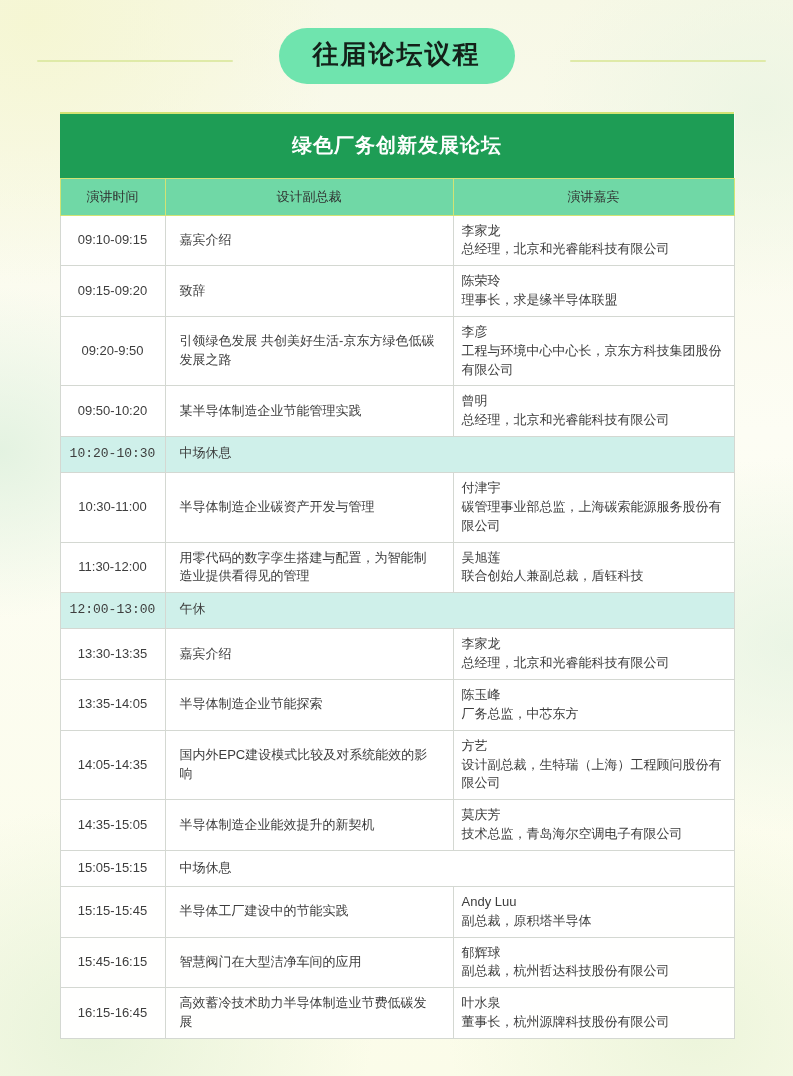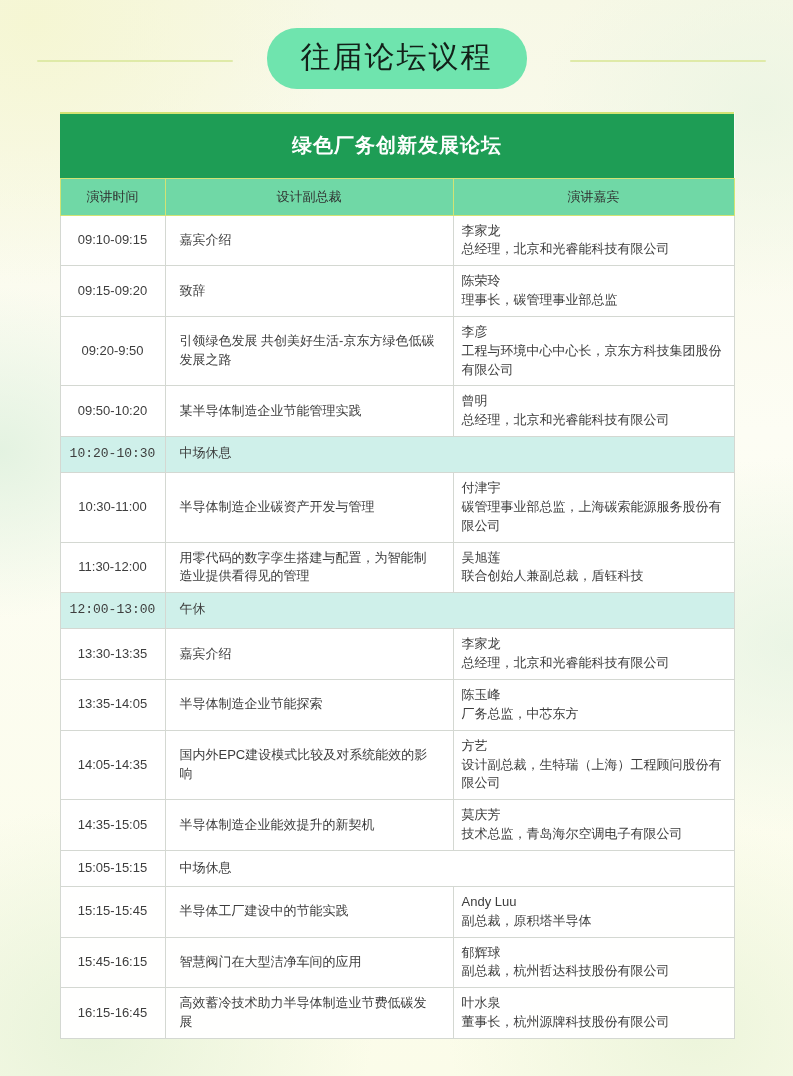--- a/index.html
+++ b/index.html
@@ -31,21 +31,21 @@
   .masthead{position:relative;height:96px;}
   .decor-line{position:absolute;top:60px;height:2px;background:var(--decor-line);border-radius:1px;}
   .decor-line.left{left:37px;width:196px;}
   .decor-line.right{right:27px;width:196px;}
   .badge{
     position:absolute;top:28px;left:50%;transform:translateX(-50%);
     background:var(--badge-mint);border-radius:30px;
     padding:12px 34px 14px;min-width:150px;text-align:center;
   }
   .badge .badge-title{
-    font-size:30px;font-weight:400;color:var(--badge-text);
+    font-size:26px;font-weight:700;color:var(--badge-text);
     letter-spacing:2px;line-height:1.15;white-space:nowrap;
   }
   .agenda-wrap{width:674px;margin:16px auto 0;}
   table.agenda{
     width:674px;border-collapse:collapse;table-layout:fixed;
     background:rgba(255,255,255,.55);
   }
   col.c-time{width:105px;}
   col.c-topic{width:288px;}
   col.c-guest{width:281px;}
@@ -110,21 +110,21 @@
           <td class="cell-guest">
             <span class="guest-name">李家龙</span>
             <span class="guest-title">总经理，北京和光睿能科技有限公司</span>
           </td>
         </tr>
         <tr class="agenda-row">
           <td class="cell-time">09:15-09:20</td>
           <td class="cell-topic">致辞</td>
           <td class="cell-guest">
             <span class="guest-name">陈荣玲</span>
-            <span class="guest-title">理事长，碳管理事业部总监</span>
+            <span class="guest-title">理事长，求是缘半导体联盟</span>
           </td>
         </tr>
         <tr class="agenda-row">
           <td class="cell-time">09:20-9:50</td>
           <td class="cell-topic">引领绿色发展 共创美好生活-京东方绿色低碳发展之路</td>
           <td class="cell-guest">
             <span class="guest-name">李彦</span>
             <span class="guest-title">工程与环境中心中心长，京东方科技集团股份有限公司</span>
           </td>
         </tr>

